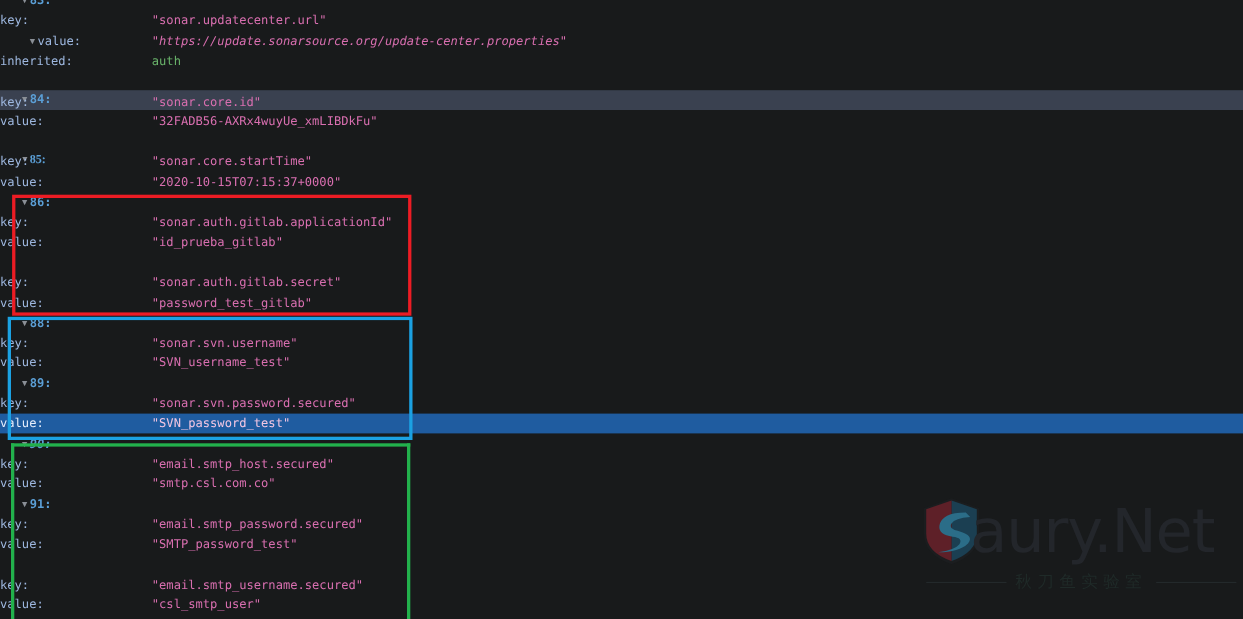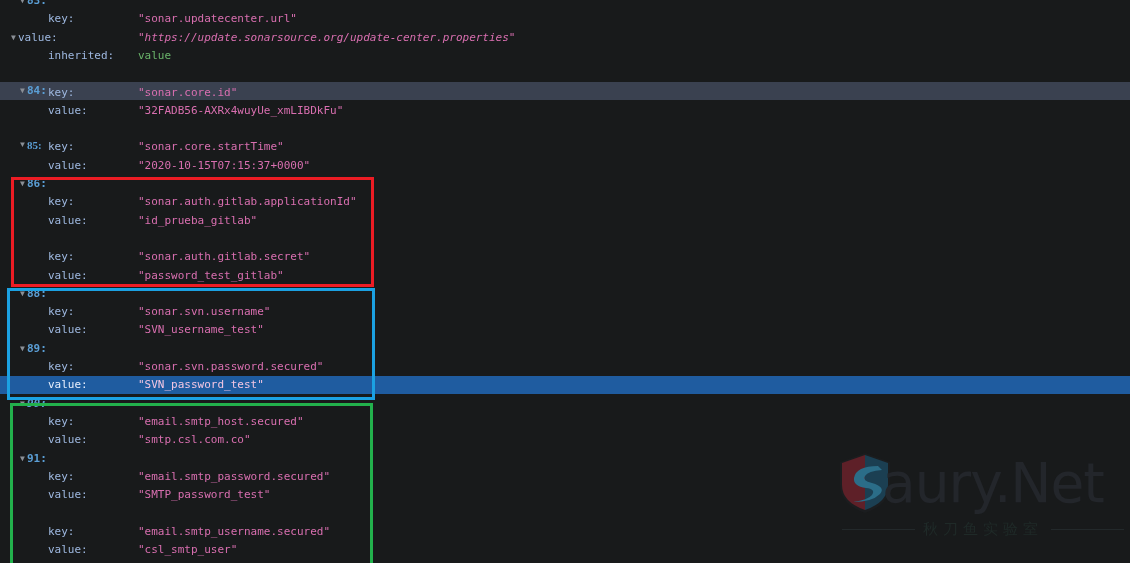--- a/index.html
+++ b/index.html
@@ -105,22 +105,22 @@
   }
   .row.selected .label { color: #e6eefc; }
 
   .val        { color: #d96fb0; }
   .val.url    { color: #d96fb0; font-style: italic; }
   .val.bool   { color: #69b36a; }
   .row.selected .val { color: #f2c6e2; }
 
   
   .ind-idx   { padding-left: 18px; }
-  .ind-sub   { padding-left: 9px; }
-  .ind-label { padding-left: 48px; }
+  .ind-sub   { padding-left: 25px; }
+  .ind-label { }
   .col-val   { position: absolute; left: 138px; top: 0; }
 
   
   .annot {
     position: absolute;
     box-sizing: border-box;
     pointer-events: none;
   }
   #annot-red   { border: 3px solid #ec1c24; }
   #annot-blue  { border: 3px solid #1ba1e2; }
@@ -145,21 +145,21 @@
       <span class="wm-line"></span>
       <span class="wm-cn">秋刀鱼实验室</span>
       <span class="wm-line"></span>
     </div>
   </div>
 
   <div id="tree">
       <div class="row" style="top: -8px;"><span class="ind-idx"><span class="tw">▼</span><span class="idx">83:</span></span></div>
       <div class="row" style="top: 10.3px;"><span class="ind-label label">key:</span><span class="col-val val ">"sonar.updatecenter.url"</span></div>
       <div class="row" style="top: 28.6px;"><span class="ind-sub"><span class="tw">▼</span><span class="label">value:</span></span><span class="col-val val url">"https://update.sonarsource.org/update-center.properties"</span></div>
-      <div class="row" style="top: 46.9px;"><span class="ind-label label">inherited:</span><span class="col-val val bool">value</span></div>
+      <div class="row" style="top: 46.9px;"><span class="ind-label label">inherited:</span><span class="col-val val bool">auth</span></div>
       <div class="row hovered" style="top: 65.2px; margin-top: 17px;"><span class="ind-idx"><span class="tw">▼</span><span class="idx">84:</span></span></div>
       <div class="row" style="top: 83.5px;"><span class="ind-label label">key:</span><span class="col-val val ">"sonar.core.id"</span></div>
       <div class="row" style="top: 101.8px;"><span class="ind-label label">value:</span><span class="col-val val ">"32FADB56-AXRx4wuyUe_xmLIBDkFu"</span></div>
       <div class="row" style="top: 136px; font-family: Liberation Serif, serif;"><span class="ind-idx"><span class="tw">▼</span><span class="idx">85:</span></span></div>
       <div class="row" style="top: 138.4px;"><span class="ind-label label">key:</span><span class="col-val val ">"sonar.core.startTime"</span></div>
       <div class="row" style="top: 156.7px;"><span class="ind-label label">value:</span><span class="col-val val ">"2020-10-15T07:15:37+0000"</span></div>
       <div class="row" style="top: 175px;"><span class="ind-idx"><span class="tw">▼</span><span class="idx">86:</span></span></div>
       <div class="row" style="top: 193.3px;"><span class="ind-label label">key:</span><span class="col-val val ">"sonar.auth.gitlab.applicationId"</span></div>
       <div class="row" style="top: 211.6px;"><span class="ind-label label">value:</span><span class="col-val val ">"id_prueba_gitlab"</span></div>
       <div class="row" style="top: 248.2px;"><span class="ind-label label">key:</span><span class="col-val val ">"sonar.auth.gitlab.secret"</span></div>

